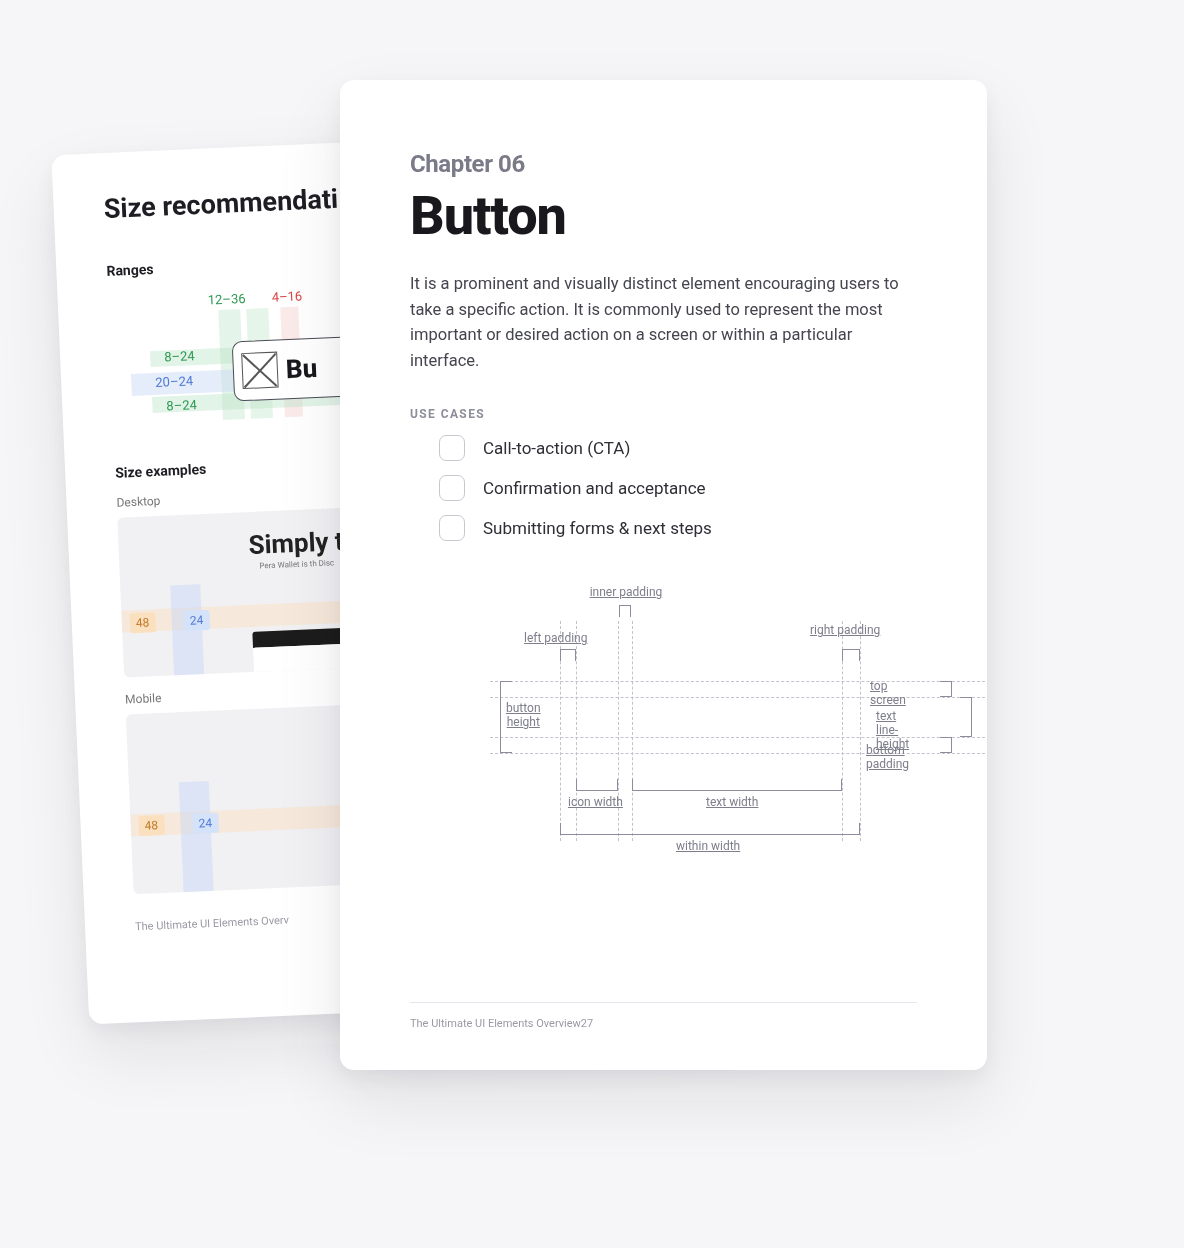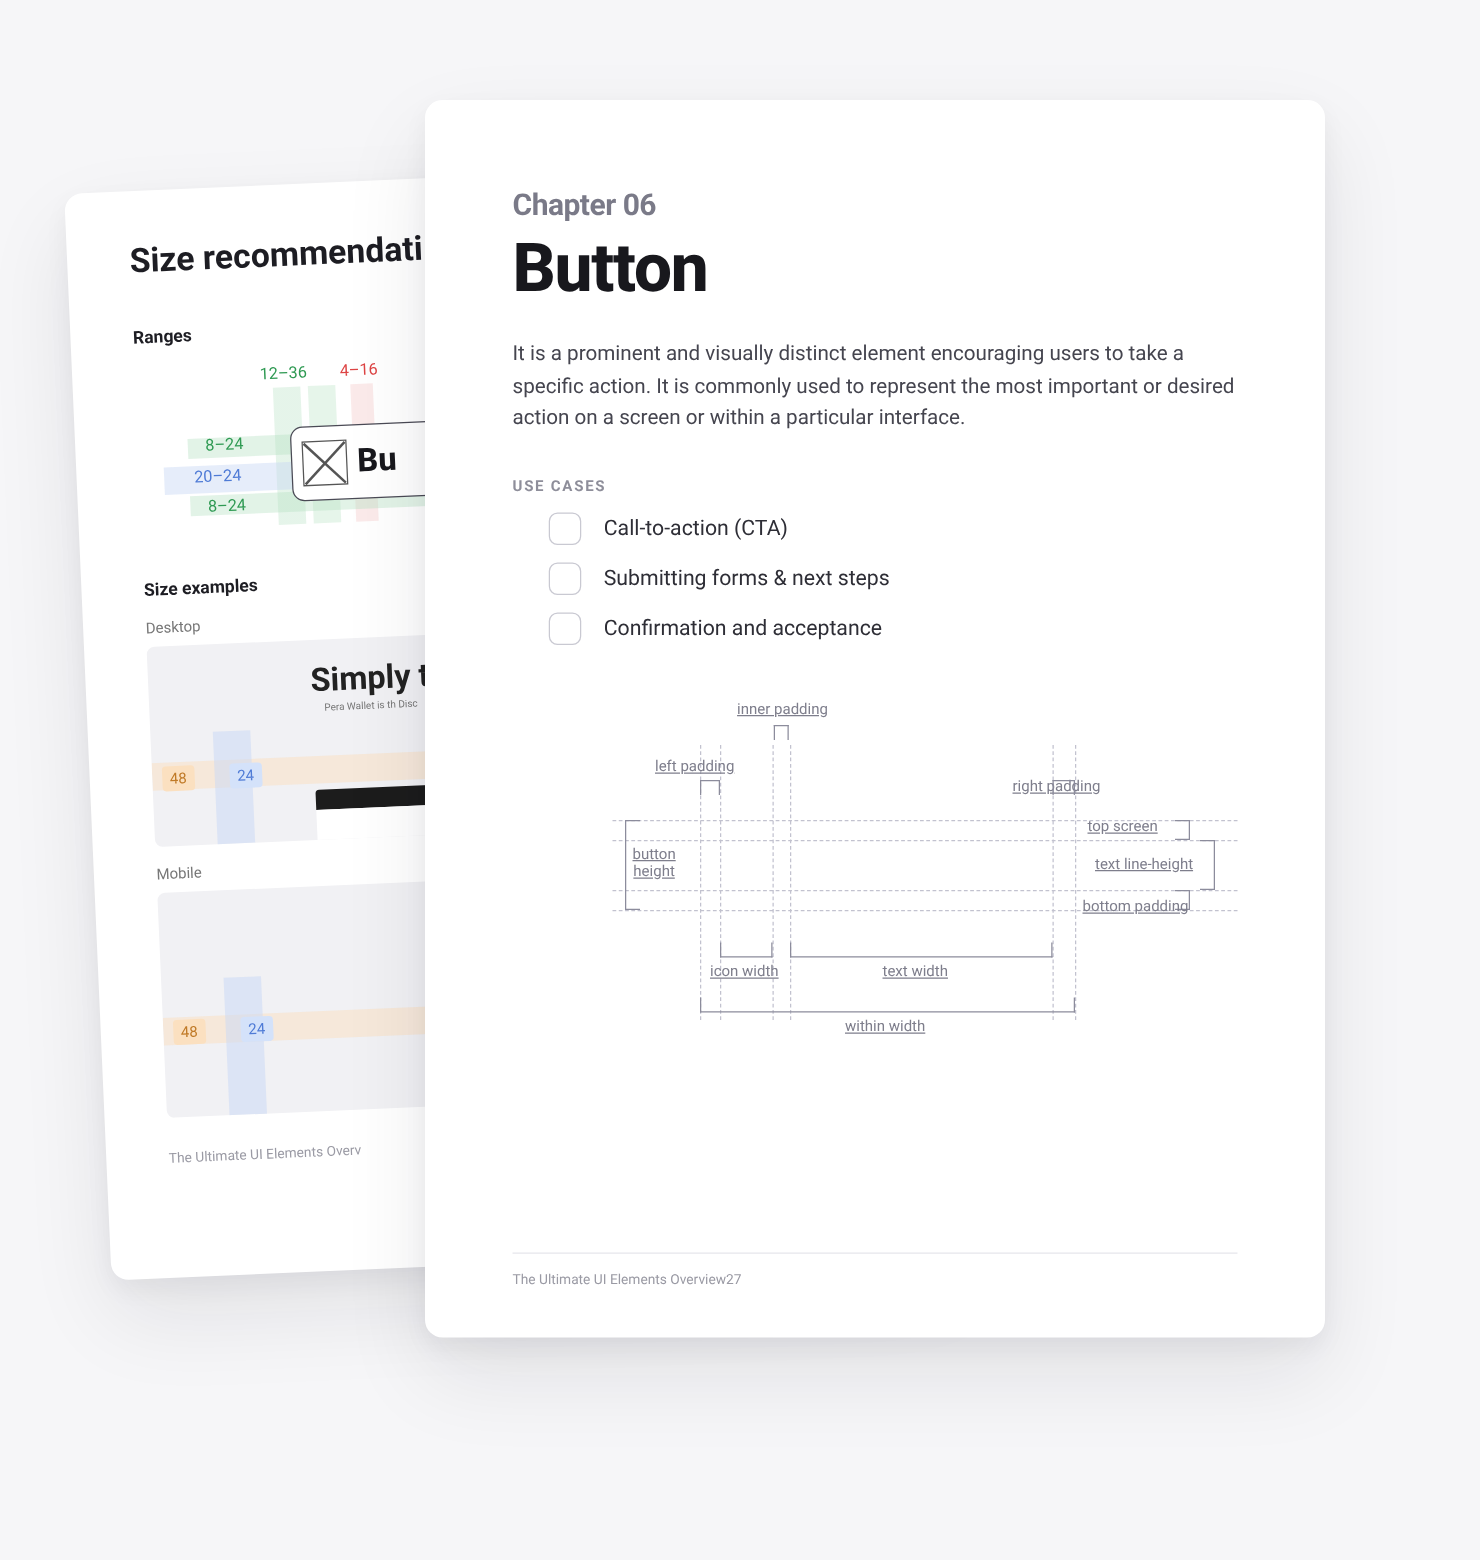--- a/index.html
+++ b/index.html
@@ -101,21 +101,21 @@
   .mock-bar { position:absolute; left:130px; top:120px; width:230px; height:16px; background:#1c1c1c; border-radius:3px 3px 0 0;}
   .mock-white { position:absolute; left:130px; top:136px; width:230px; height:30px; background:#fff;}
   .orange-band { position:absolute; left:0; top:93px; width:100%; height:22px; background:#fbe0c0; opacity:.5;}
   .blue-band { position:absolute; left:50px; top:70px; width:30px; height:200px; background:#c8d7f5; opacity:.5;}
 
   .example-box.mobile { height:180px; }
   .footerline { margin-top:26px; font-size:11px; color:#9a9aa4; }
 
   
   .page-front {
-    width: 720px;
+    width: 647px;
     height: 990px;
     left: 340px;
     top: 80px;
     padding: 70px 70px 30px 70px;
     color:#222;
     overflow:hidden;
   }
   .chapter { font-size:24px; font-weight:700; color:#7a7a88; letter-spacing:-.4px; }
   .bigtitle { font-size:54px; font-weight:800; color:#18181d; margin-top:6px; letter-spacing:-1px;}
   .desc { margin-top:24px; font-size:16.5px; line-height:1.55; color:#45454f; max-width:600px; }
@@ -230,25 +230,25 @@
   <div class="bigtitle">Button</div>
   <div class="desc">It is a prominent and visually distinct element encouraging users to take a specific action. It is commonly used to represent the most important or desired action on a screen or within a particular interface.</div>
 
   <div class="usecases-label">USE CASES</div>
   <div class="uc-row">
     <div class="uc-check"></div>
     <div class="uc-text">Call-to-action (CTA)</div>
   </div>
   <div class="uc-row">
     <div class="uc-check"></div>
-    <div class="uc-text">Submitting forms &amp; next steps</div>
+    <div class="uc-text">Confirmation and acceptance</div>
   </div>
   <div class="uc-row">
     <div class="uc-check"></div>
-    <div class="uc-text">Confirmation and acceptance</div>
+    <div class="uc-text">Submitting forms &amp; next steps</div>
   </div>
 
   <div class="diagram">
 
     <div class="dash" style="position:absolute;left:80px;top:90px;width:500px;"></div>
     <div class="dash" style="position:absolute;left:80px;top:162px;width:500px;"></div>
     <div class="dash" style="position:absolute;left:80px;top:106px;width:500px;"></div>
     <div class="dash" style="position:absolute;left:80px;top:146px;width:500px;"></div>
     <div class="dashv" style="position:absolute;left:150px;top:30px;height:220px;"></div>
     <div class="dashv" style="position:absolute;left:166px;top:30px;height:220px;"></div>
@@ -256,21 +256,21 @@
     <div class="dashv" style="position:absolute;left:222px;top:30px;height:220px;"></div>
     <div class="dashv" style="position:absolute;left:432px;top:30px;height:220px;"></div>
     <div class="dashv" style="position:absolute;left:450px;top:30px;height:220px;"></div>
 
     <div class="dlabel" style="left:176px;top:-6px;width:80px;text-align:center;">inner padding</div>
     <div class="hbracket" style="left:209px;top:14px;width:12px;"></div>
 
     <div class="dlabel" style="left:114px;top:40px;text-align:center;">left padding</div>
     <div class="hbracket" style="left:150px;top:58px;width:16px;"></div>
 
-    <div class="dlabel" style="left:400px;top:56px;">right padding</div>
+    <div class="dlabel" style="left:400px;top:32px;">right padding</div>
     <div class="hbracket" style="left:432px;top:58px;width:18px;"></div>
 
     <div class="vbracket" style="left:90px;top:90px;height:72px;"></div>
     <div class="dlabel" style="left:96px;top:110px;text-align:center;white-space:pre;">button
 height</div>
 
     <div class="vbracket right" style="left:530px;top:90px;height:16px;"></div>
     <div class="dlabel" style="left:460px;top:88px;">top screen</div>
 
     <div class="vbracket right" style="left:550px;top:106px;height:40px;"></div>

